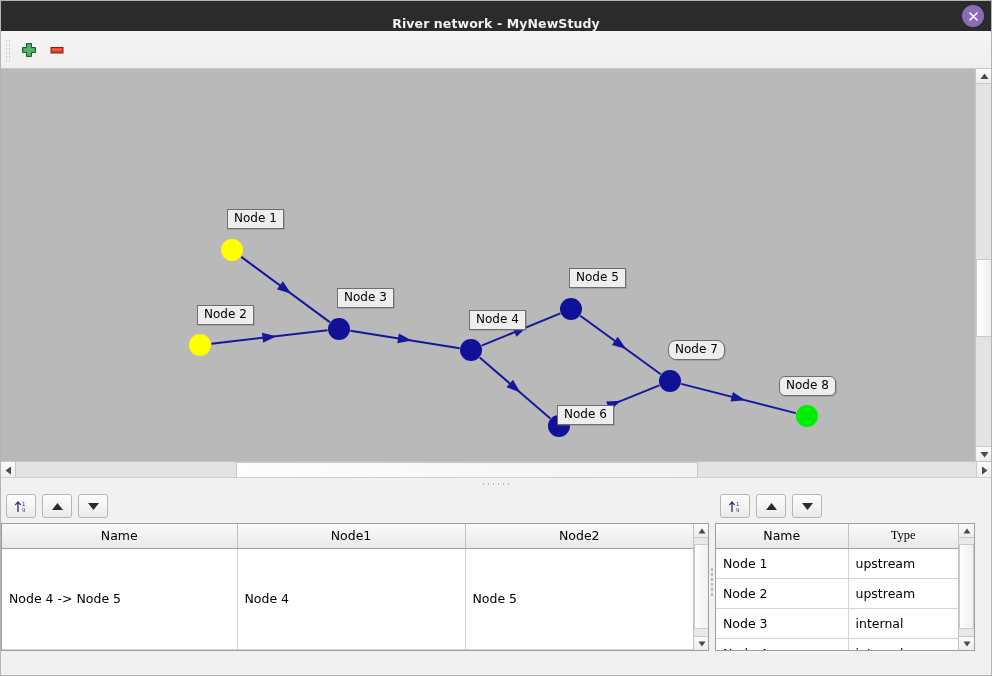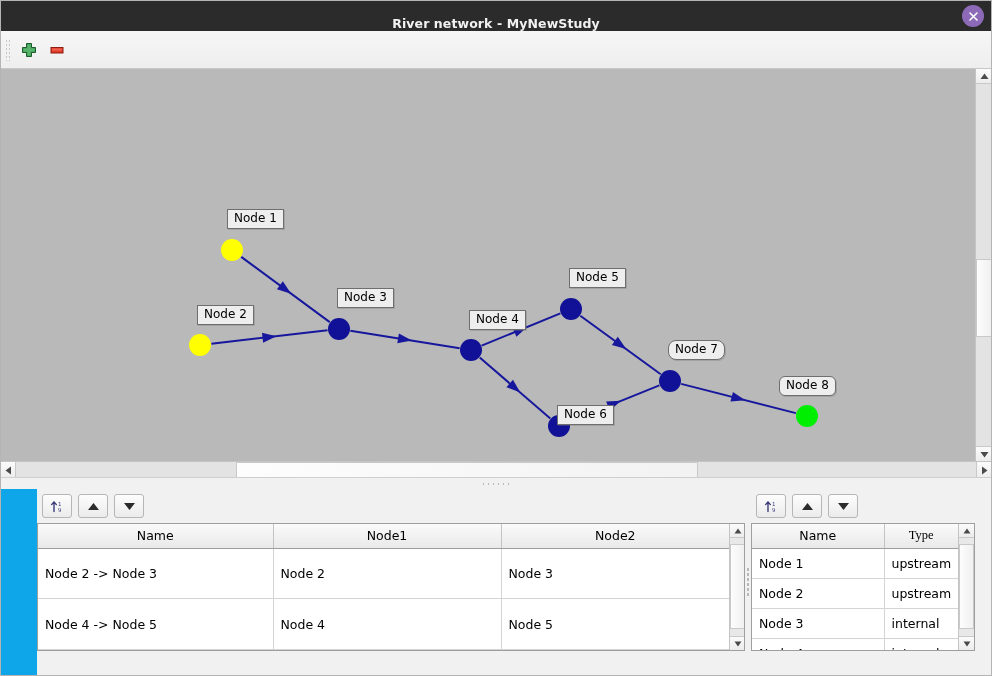--- a/index.html
+++ b/index.html
@@ -133,23 +133,22 @@
     transform: translateX(-50%);
     width: 30px; height: 4px;
     background-image: radial-gradient(#b8b8b8 1px, transparent 1px);
     background-size: 5px 4px;
   }
 
   
   #bottom {
     flex: 1 1 auto;
     display: flex;
-    background: #0ea5e9;
+    background: #8b5cf6;
     min-height: 0;
-    padding-left: 36px;
   }
   .table-panel {
     display: flex; flex-direction: column;
     background: #f1f1f1;
     min-width: 0;
   }
   #left-panel { flex: 0 0 708px; }
   #v-splitter {
     flex: 0 0 6px;
     background: #f1f1f1;
@@ -372,25 +371,20 @@
           </colgroup>
           <thead>
               <tr id="branch-head">
                 <th>Name</th>
                 <th>Node1</th>
                 <th style="border-right: none;">Node2</th>
               </tr>
             </thead>
           <tbody id="branch-body">
               <tr>
-                <td>Node 2 -&gt; Node 3</td>
-                <td>Node 2</td>
-                <td style="border-right: none;">Node 3</td>
-              </tr>
-              <tr>
                 <td>Node 4 -&gt; Node 5</td>
                 <td>Node 4</td>
                 <td style="border-right: none;">Node 5</td>
               </tr>
             </tbody>
         </table>
         <div class="tbl-vscroll">
           <div class="sb-arrow" style="left:0;top:0;width:15px;height:14px;border-bottom:1px solid #c9c9c9;">
             <svg width="8" height="6" viewBox="0 0 8 6">
                 <polygon points="4 0.5, 7.5 5.5, 0.5 5.5" fill="#4a4a4a"></polygon>

